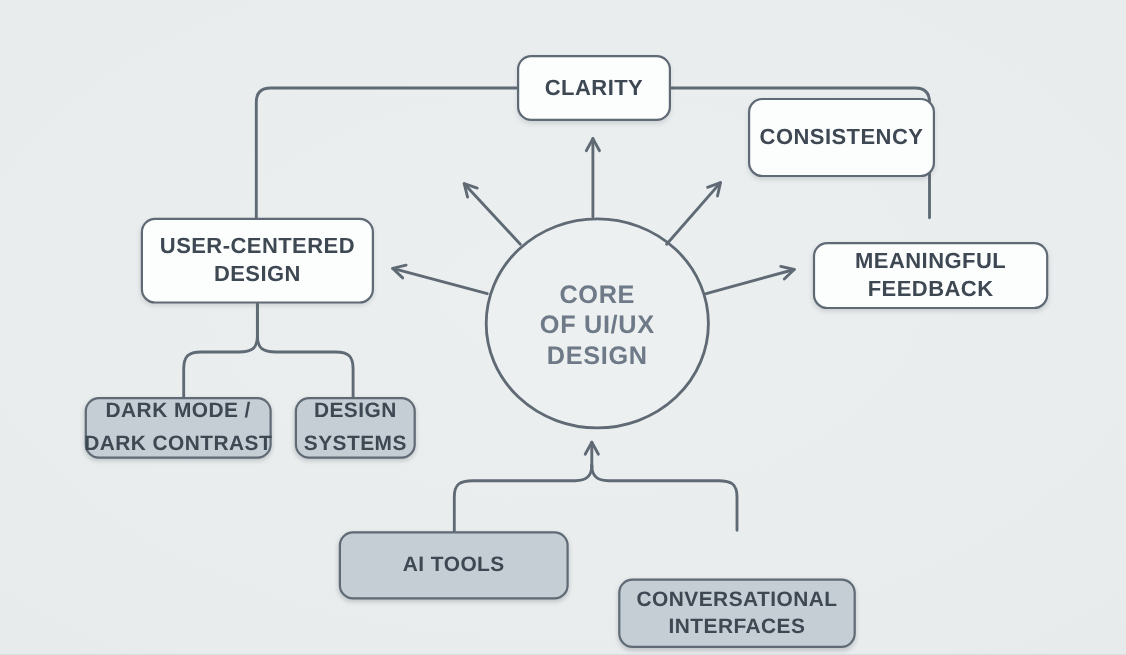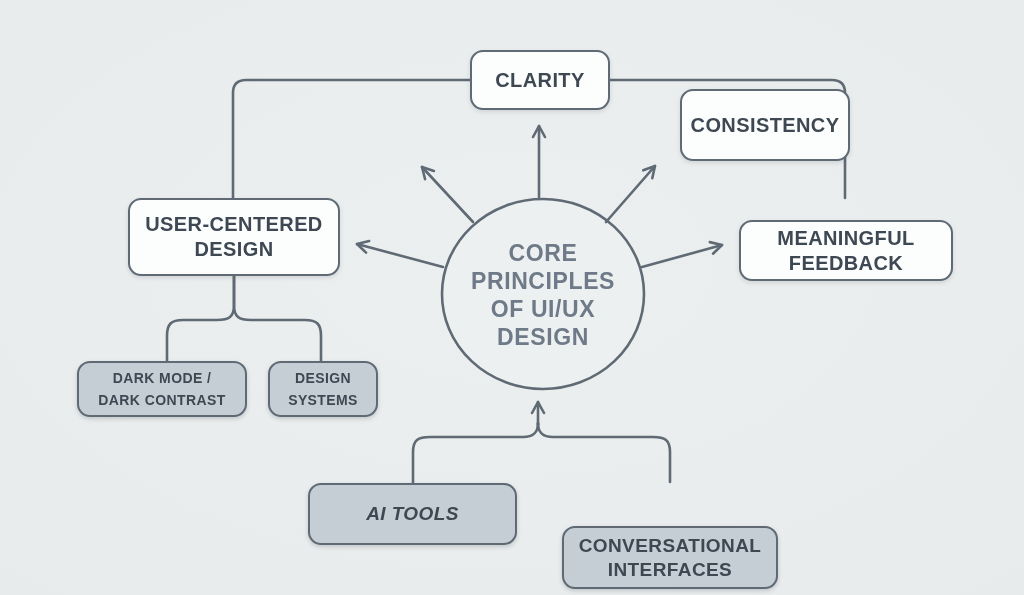--- a/index.html
+++ b/index.html
@@ -61,21 +61,21 @@
   .node.white {
     background: var(--node-fill-white, #fcfdfd);
     box-shadow: 0 2px 4px rgba(90,100,110,0.18);
   }
   .node.gray {
     background: var(--node-fill-gray, #c5ced4);
     box-shadow: 0 2px 4px rgba(90,100,110,0.28);
   }
   .size-lg { font-size: 20px; line-height: 25px; }
   .size-md { font-size: 19px; line-height: 24px; }
-  .size-sm { font-size: 14px; line-height: 22px; }
+  .size-sm { font-size: 19px; line-height: 22px; justify-content: space-between; }
   .center-label {
     position: absolute;
     left: 448px; top: 205px;
     width: 190px; height: 180px;
     display: flex;
     flex-direction: column;
     align-items: center;
     justify-content: center;
     text-align: center;
     color: var(--center-text, #6f7a88);
@@ -112,21 +112,20 @@
 
     <path class="wire" d="M 539 197 L 539 126" marker-end="url(#ah)"></path>
     <path class="wire" d="M 473 222 L 422 167" marker-end="url(#ah)"></path>
     <path class="wire" d="M 606 222 L 655 166" marker-end="url(#ah)"></path>
     <path class="wire" d="M 443 267 L 357 244" marker-end="url(#ah)"></path>
     <path class="wire" d="M 642 267 L 722 245" marker-end="url(#ah)"></path>
   </svg>
 
   <div class="center-label">
     <span class="line">CORE</span>
-    <span class="line">PRINCIPLES</span>
     <span class="line">OF UI/UX</span>
     <span class="line">DESIGN</span>
   </div>
 
   <div class="node white size-lg" style="left:470px; top:50px; width:140px; height:60px;">
     <span class="line">CLARITY</span>
   </div>
 
 
   <div class="node white size-lg" style="left:680px; top:89px; width:170px; height:72px;">
@@ -146,21 +145,21 @@
   <div class="node gray size-sm" style="left:77px; top:361px; width:170px; height:56px;">
     <span class="line">DARK MODE /</span>
     <span class="line">DARK CONTRAST</span>
   </div>
 
   <div class="node gray size-sm" style="left:268px; top:361px; width:110px; height:56px;">
     <span class="line">DESIGN</span>
     <span class="line">SYSTEMS</span>
   </div>
 
-  <div class="node gray size-md" style="left:308px; top:483px; width:209px; height:62px;font-style:italic;">
+  <div class="node gray size-md" style="left:308px; top:483px; width:209px; height:62px;">
     <span class="line">AI TOOLS</span>
   </div>
 
   <div class="node gray size-md" style="left:562px; top:482px; width:216px; height:63px;margin-top:44px;">
     <span class="line">CONVERSATIONAL</span>
     <span class="line">INTERFACES</span>
   </div>
 
 </div>
 

